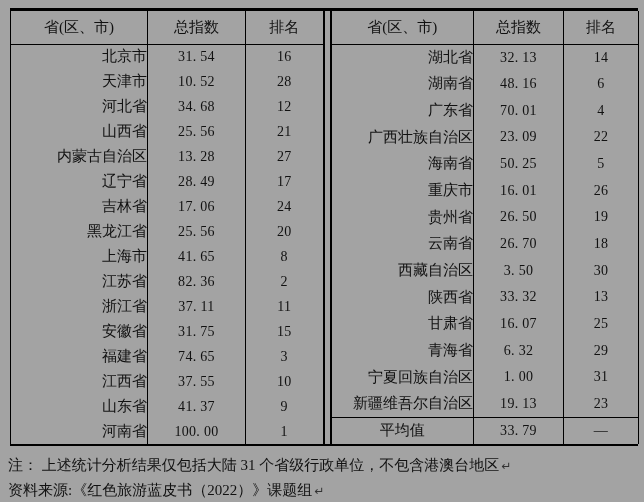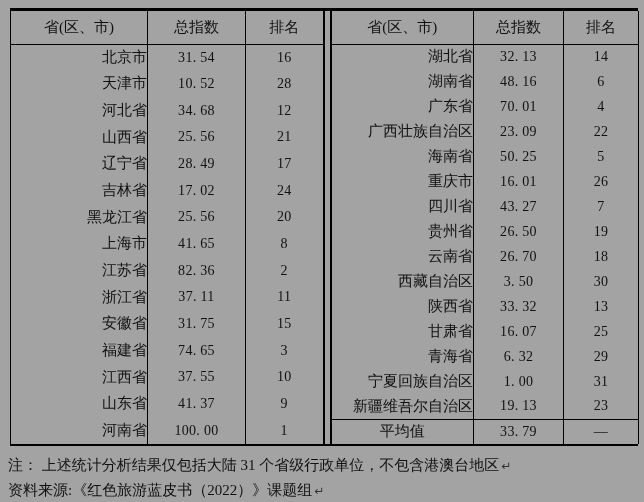--- a/index.html
+++ b/index.html
@@ -106,27 +106,32 @@
     <td class="col-p sep">河北省</td>
     <td class="col-i sep num">34. 68</td>
     <td class="col-r num">12</td>
   </tr>
           <tr>
     <td class="col-p sep">山西省</td>
     <td class="col-i sep num">25. 56</td>
     <td class="col-r num">21</td>
   </tr>
           <tr>
+    <td class="col-p sep">内蒙古自治区</td>
+    <td class="col-i sep num">13. 28</td>
+    <td class="col-r num">27</td>
+  </tr>
+          <tr>
     <td class="col-p sep">辽宁省</td>
     <td class="col-i sep num">28. 49</td>
     <td class="col-r num">17</td>
   </tr>
           <tr>
     <td class="col-p sep">吉林省</td>
-    <td class="col-i sep num">17. 02</td>
+    <td class="col-i sep num">17. 06</td>
     <td class="col-r num">24</td>
   </tr>
           <tr>
     <td class="col-p sep">黑龙江省</td>
     <td class="col-i sep num">25. 56</td>
     <td class="col-r num">20</td>
   </tr>
           <tr>
     <td class="col-p sep">上海市</td>
     <td class="col-i sep num">41. 65</td>
@@ -208,25 +213,20 @@
     <td class="col-p sep">海南省</td>
     <td class="col-i sep num">50. 25</td>
     <td class="col-r num">5</td>
   </tr>
           <tr>
     <td class="col-p sep">重庆市</td>
     <td class="col-i sep num">16. 01</td>
     <td class="col-r num">26</td>
   </tr>
           <tr>
-    <td class="col-p sep">四川省</td>
-    <td class="col-i sep num">43. 27</td>
-    <td class="col-r num">7</td>
-  </tr>
-          <tr>
     <td class="col-p sep">贵州省</td>
     <td class="col-i sep num">26. 50</td>
     <td class="col-r num">19</td>
   </tr>
           <tr>
     <td class="col-p sep">云南省</td>
     <td class="col-i sep num">26. 70</td>
     <td class="col-r num">18</td>
   </tr>
           <tr>

